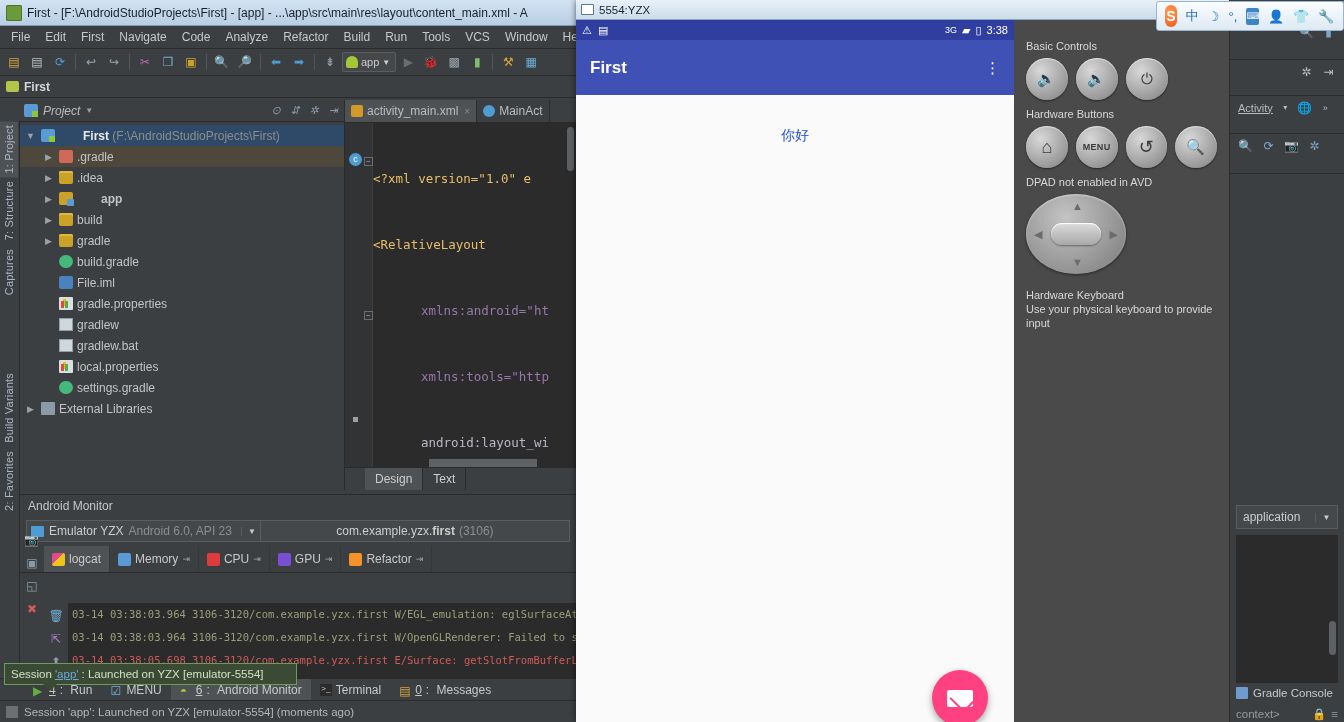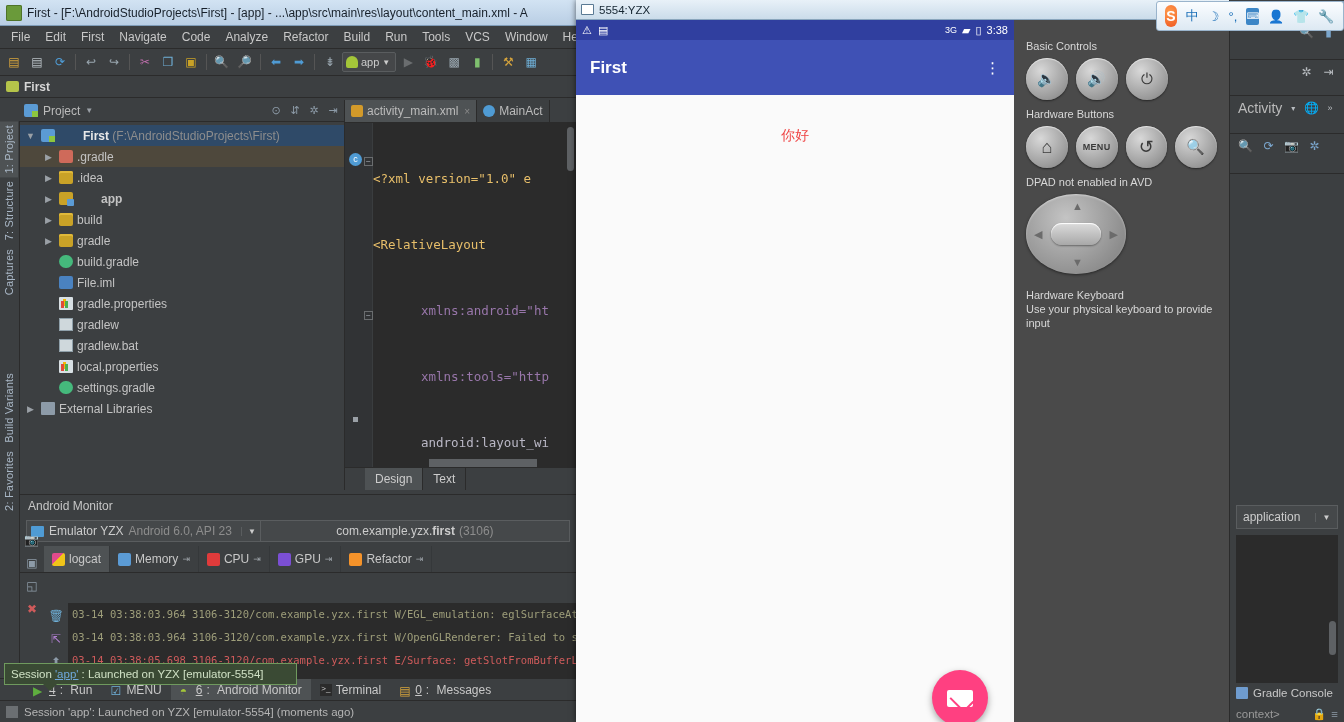--- a/index.html
+++ b/index.html
@@ -80,21 +80,21 @@
   }
   .vtab.sel { background:#4e5254; }
 
   
   .proj-panel {
     position:absolute; left:20px; top:100px; width:325px; height:390px;
     background:#3c3f41; border-right:1px solid #2b2b2b;
   }
   .proj-header {
     height:22px; display:flex; align-items:center; gap:5px;
-    padding:0 4px; border-bottom:1px solid #2b2b2b; font-size:12px; color:#bbb;
+    padding:0 4px; border-bottom:1px solid #2b2b2b; font-size:12px; color:#bbb;font-style:italic;
   }
   .proj-header .spacer { flex:1; }
   .proj-header .hico { width:14px;height:14px;color:#8d9ba8;font-size:11px;
     display:flex;align-items:center;justify-content:center;}
   .tree { padding-top:3px; font-size:12px; }
   .trow {
     height:21px; display:flex; align-items:center; gap:4px;
     padding-left:4px; color:#c3c3c3; white-space:nowrap;
   }
   .trow.sel { background:#2f4a68; color:#e8e8e8; }
@@ -273,21 +273,21 @@
   .droid-status .right { margin-left:auto; display:flex; gap:5px; align-items:center; }
   .droid-appbar {
     height:55px; background:#3f51b5; display:flex; align-items:center;
     padding:0 14px; color:#fff;
   }
   .droid-appbar .t { font-size:17px; font-weight:bold; }
   .droid-appbar .dots { margin-left:auto; line-height:4px; font-size:15px; letter-spacing:0; }
   .droid-body { position:relative; height:627px; background:#fafafa; }
   .hello {
     position:absolute; left:0; right:0; top:32px; text-align:center;
-    color:#ef4444; font-size:14px;
+    color:#1d4ed8; font-size:14px;
   }
   .fab {
     position:absolute; right:26px; bottom:-4px; width:56px; height:56px;
     border-radius:28px; background:#ff4081; display:flex;
     align-items:center; justify-content:center;
     box-shadow:0 3px 7px rgba(0,0,0,.35);
   }
   .fab .env {
     width:26px;height:17px;background:#fff;border-radius:2px;position:relative;overflow:hidden;
   }
@@ -332,21 +332,21 @@
 
   
   .right-ide {
     position:absolute; left:1229px; top:0; width:115px; height:722px;
     background:#3c3f41; border-left:1px solid #2b2b2b; overflow:hidden;
   }
   .ri-sec { border-bottom:1px solid #2b2b2b; position:relative; }
   .ri-icorow { display:flex; align-items:center; justify-content:flex-end; gap:7px; padding:4px 8px; }
   .ri-ic { width:15px;height:15px;display:flex;align-items:center;justify-content:center;
     color:#7ba6cd;font-size:12px;}
-  .ri-label { font-size:14px;color:#bbb; }
+  .ri-label { font-size:11px;color:#bbb;text-decoration:underline; }
   .ri-combo {
     margin:6px; height:24px; border:1px solid #5a5d5f; background:#45484a;
     display:flex; align-items:center; font-size:12px; color:#ccc;
   }
   .ri-combo .txt { padding:0 6px; }
   .ri-combo .cv { margin-left:auto; width:22px; text-align:center;
     border-left:1px solid #5a5d5f; font-size:8px; }
   .ri-dark { margin:0 6px; height:148px; background:#2b2b2b; position:relative; }
   .ri-dark .sb { position:absolute; right:2px; top:86px; width:7px; height:34px;
     background:#5e6164; border-radius:4px; }

